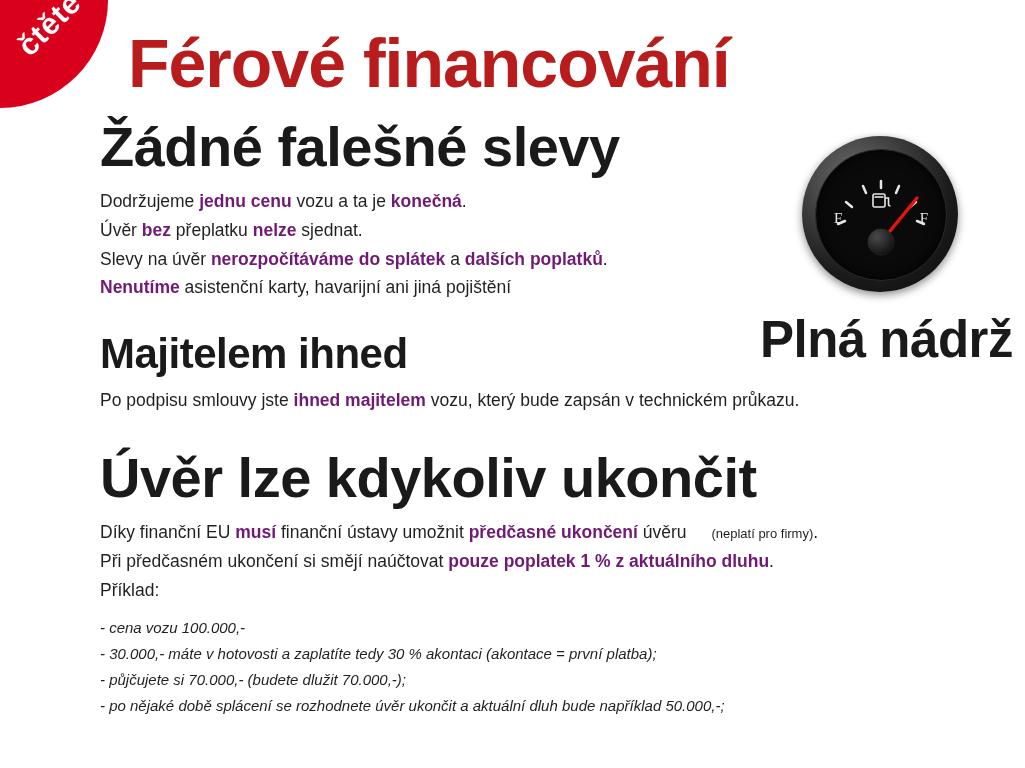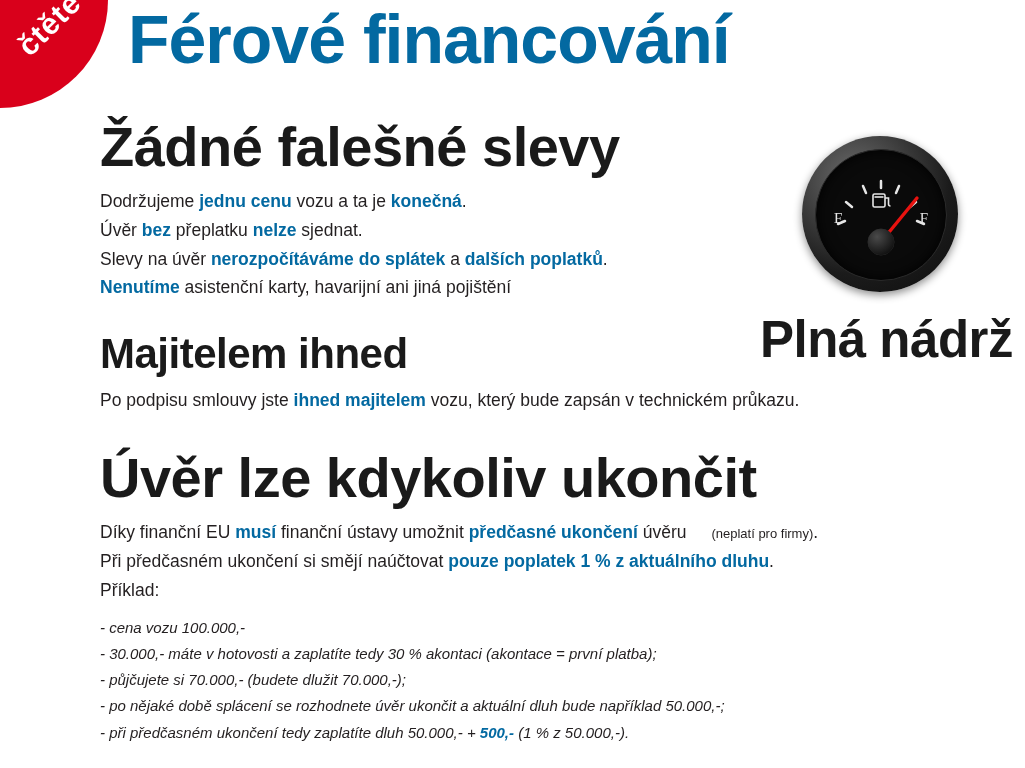--- a/index.html
+++ b/index.html
@@ -46,27 +46,27 @@
     letter-spacing: 1px;
     transform: rotate(-45deg);
     transform-origin: 40px 30px;
     text-align: center;
     font-family: "Liberation Sans", sans-serif;
   }
 
   
   .page-title {
     position: absolute;
-    top: 4px;
+    top: 28px;
     left: 128px;
     font-size: 68px;
     font-weight: bold;
     letter-spacing: -1px;
     line-height: 1.05;
-    color: #0369a1;
+    color: #b91c1c;
     white-space: nowrap;
   }
 
   
   .content {
     position: absolute;
     top: 118px;
     left: 100px;
     width: 815px;
   }
@@ -83,21 +83,21 @@
 
   .lines {
     margin-top: 10px;
   }
   .line {
     font-size: 17.5px;
     line-height: 1.65;
     color: #231f20;
     white-space: nowrap;
   }
-  .red { color: #0369a1; font-weight: bold; }
+  .red { color: #701a75; font-weight: bold; }
   .small-note { font-size: 13px; color: #231f20; margin-left: 20px; }
 
   .block-2 { margin-top: 30px; }
   .block-3 { margin-top: 34px; }
 
   .example-list .line {
     font-style: italic;
     font-size: 15px;
     line-height: 1.75;
   }
@@ -225,17 +225,16 @@
     <div class="lines">
         <div class="line"><span>Díky finanční EU </span><span class="red">musí</span><span> finanční ústavy umožnit </span><span class="red">předčasné ukončení</span><span> úvěru </span><span class="small-note">(neplatí pro firmy)</span><span>.</span></div>
         <div class="line"><span>Při předčasném ukončení si smějí naúčtovat </span><span class="red">pouze poplatek 1 % z aktuálního dluhu</span><span>.</span></div>
         <div class="line"><span>Příklad:</span></div>
       </div>
     <div class="lines example-list">
         <div class="line"><span>- cena vozu 100.000,-</span></div>
         <div class="line"><span>- 30.000,- máte v hotovosti a zaplatíte tedy 30 % akontaci (akontace = první platba);</span></div>
         <div class="line"><span>- půjčujete si 70.000,- (budete dlužit 70.000,-);</span></div>
         <div class="line"><span>- po nějaké době splácení se rozhodnete úvěr ukončit a aktuální dluh bude například 50.000,-;</span></div>
-        <div class="line"><span>- při předčasném ukončení tedy zaplatíte dluh 50.000,- + </span><span class="red">500,-</span><span> (1 % z 50.000,-).</span></div>
       </div>
   </section>
 
 </div>
 
 </body></html>

